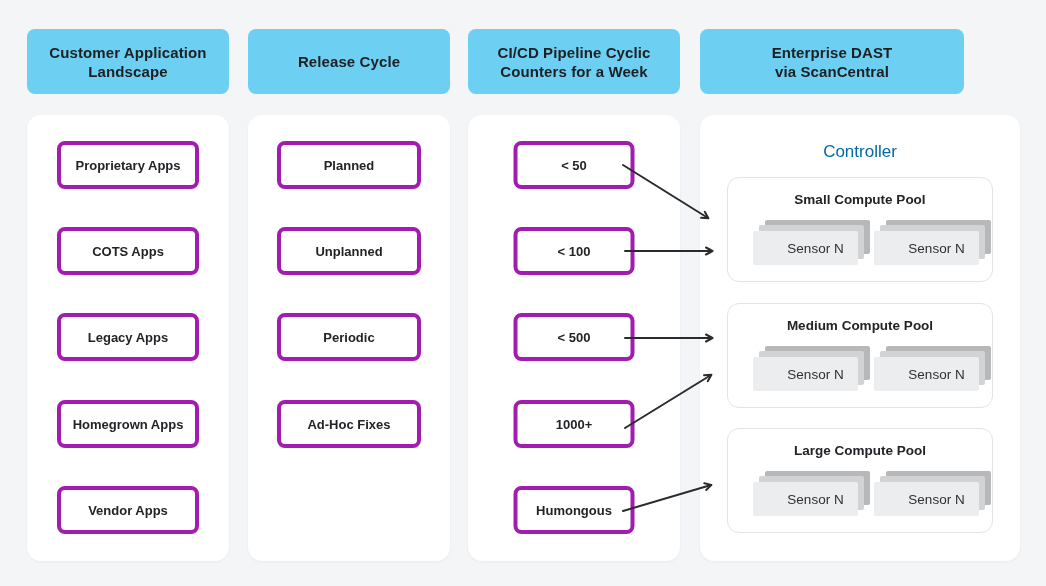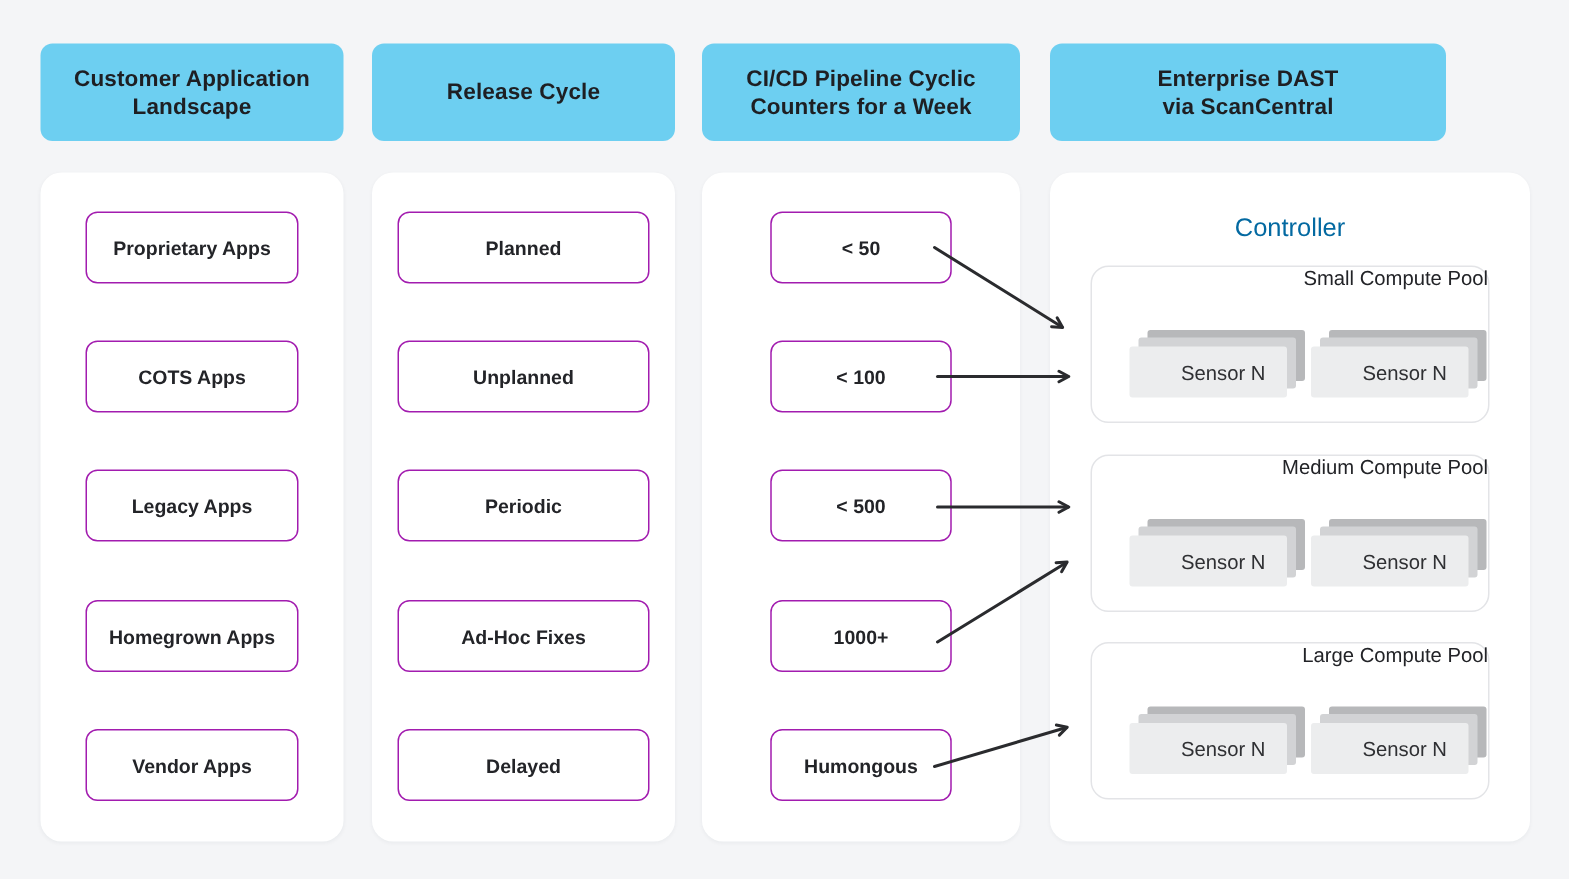--- a/index.html
+++ b/index.html
@@ -44,32 +44,32 @@
     box-shadow: 0 1px 3px rgba(25, 35, 55, 0.05);
   }
 
   
   .item-box {
     position: absolute;
     left: 50%;
     transform: translateX(-50%);
     height: 48px;
     background: #FFFFFF;
-    border: 1px solid #a21caf;
+    border: 4px solid #a21caf;
     border-radius: 8px;
     display: flex;
     align-items: center;
     justify-content: center;
     font-weight: 700;
     font-size: 13px;
     color: #232428;
     box-sizing: border-box;
   }
   .w142 { width: 142px; }
-  .w144 { width: 168px; text-align: center; }
+  .w144 { width: 144px; text-align: center; }
   .w143 { width: 121px; }
   .r1 { top: 26px; }
   .r2 { top: 112px; }
   .r3 { top: 198px; }
   .r4 { top: 285px; }
   .r5 { top: 371px; }
 
   
   .controller-label {
     position: absolute;
@@ -84,22 +84,23 @@
     position: absolute;
     left: 27px;
     width: 266px;
     height: 105px;
     background: #FFFFFF;
     border: 1px solid #E3E4E7;
     border-radius: 12px;
     box-sizing: border-box;
   }
   .pool-title {
-    text-align: right;
-    font-weight: 400;
+    margin-top: 14px;
+    text-align: center;
+    font-weight: 700;
     font-size: 13.5px;
     color: #222327;
   }
   .sensor-stack {
     position: absolute;
     top: 53px;
     width: 85px;
     height: 34px;
   }
   .sensor-stack .layer {
@@ -163,21 +164,20 @@
     <div class="item-box w142 r3">Legacy Apps</div>
     <div class="item-box w142 r5">Vendor Apps</div>
     <div class="item-box w142 r4">Homegrown Apps</div>
   </div>
 
   <div class="col-card" style="left:248px; width:202px;">
     <div class="item-box w144 r1">Planned</div>
     <div class="item-box w144 r2">Unplanned</div>
     <div class="item-box w144 r4">Ad-Hoc Fixes</div>
     <div class="item-box w144 r3">Periodic</div>
-    <div class="item-box w144 r5">Delayed</div>
   </div>
 
   <div class="col-card" style="left:468px; width:212px;">
     <div class="item-box w143 r1">&lt; 50</div>
     <div class="item-box w143 r2">&lt; 100</div>
     <div class="item-box w143 r3">&lt; 500</div>
     <div class="item-box w143 r4">1000+</div>
     <div class="item-box w143 r5">Humongous</div>
   </div>
 

